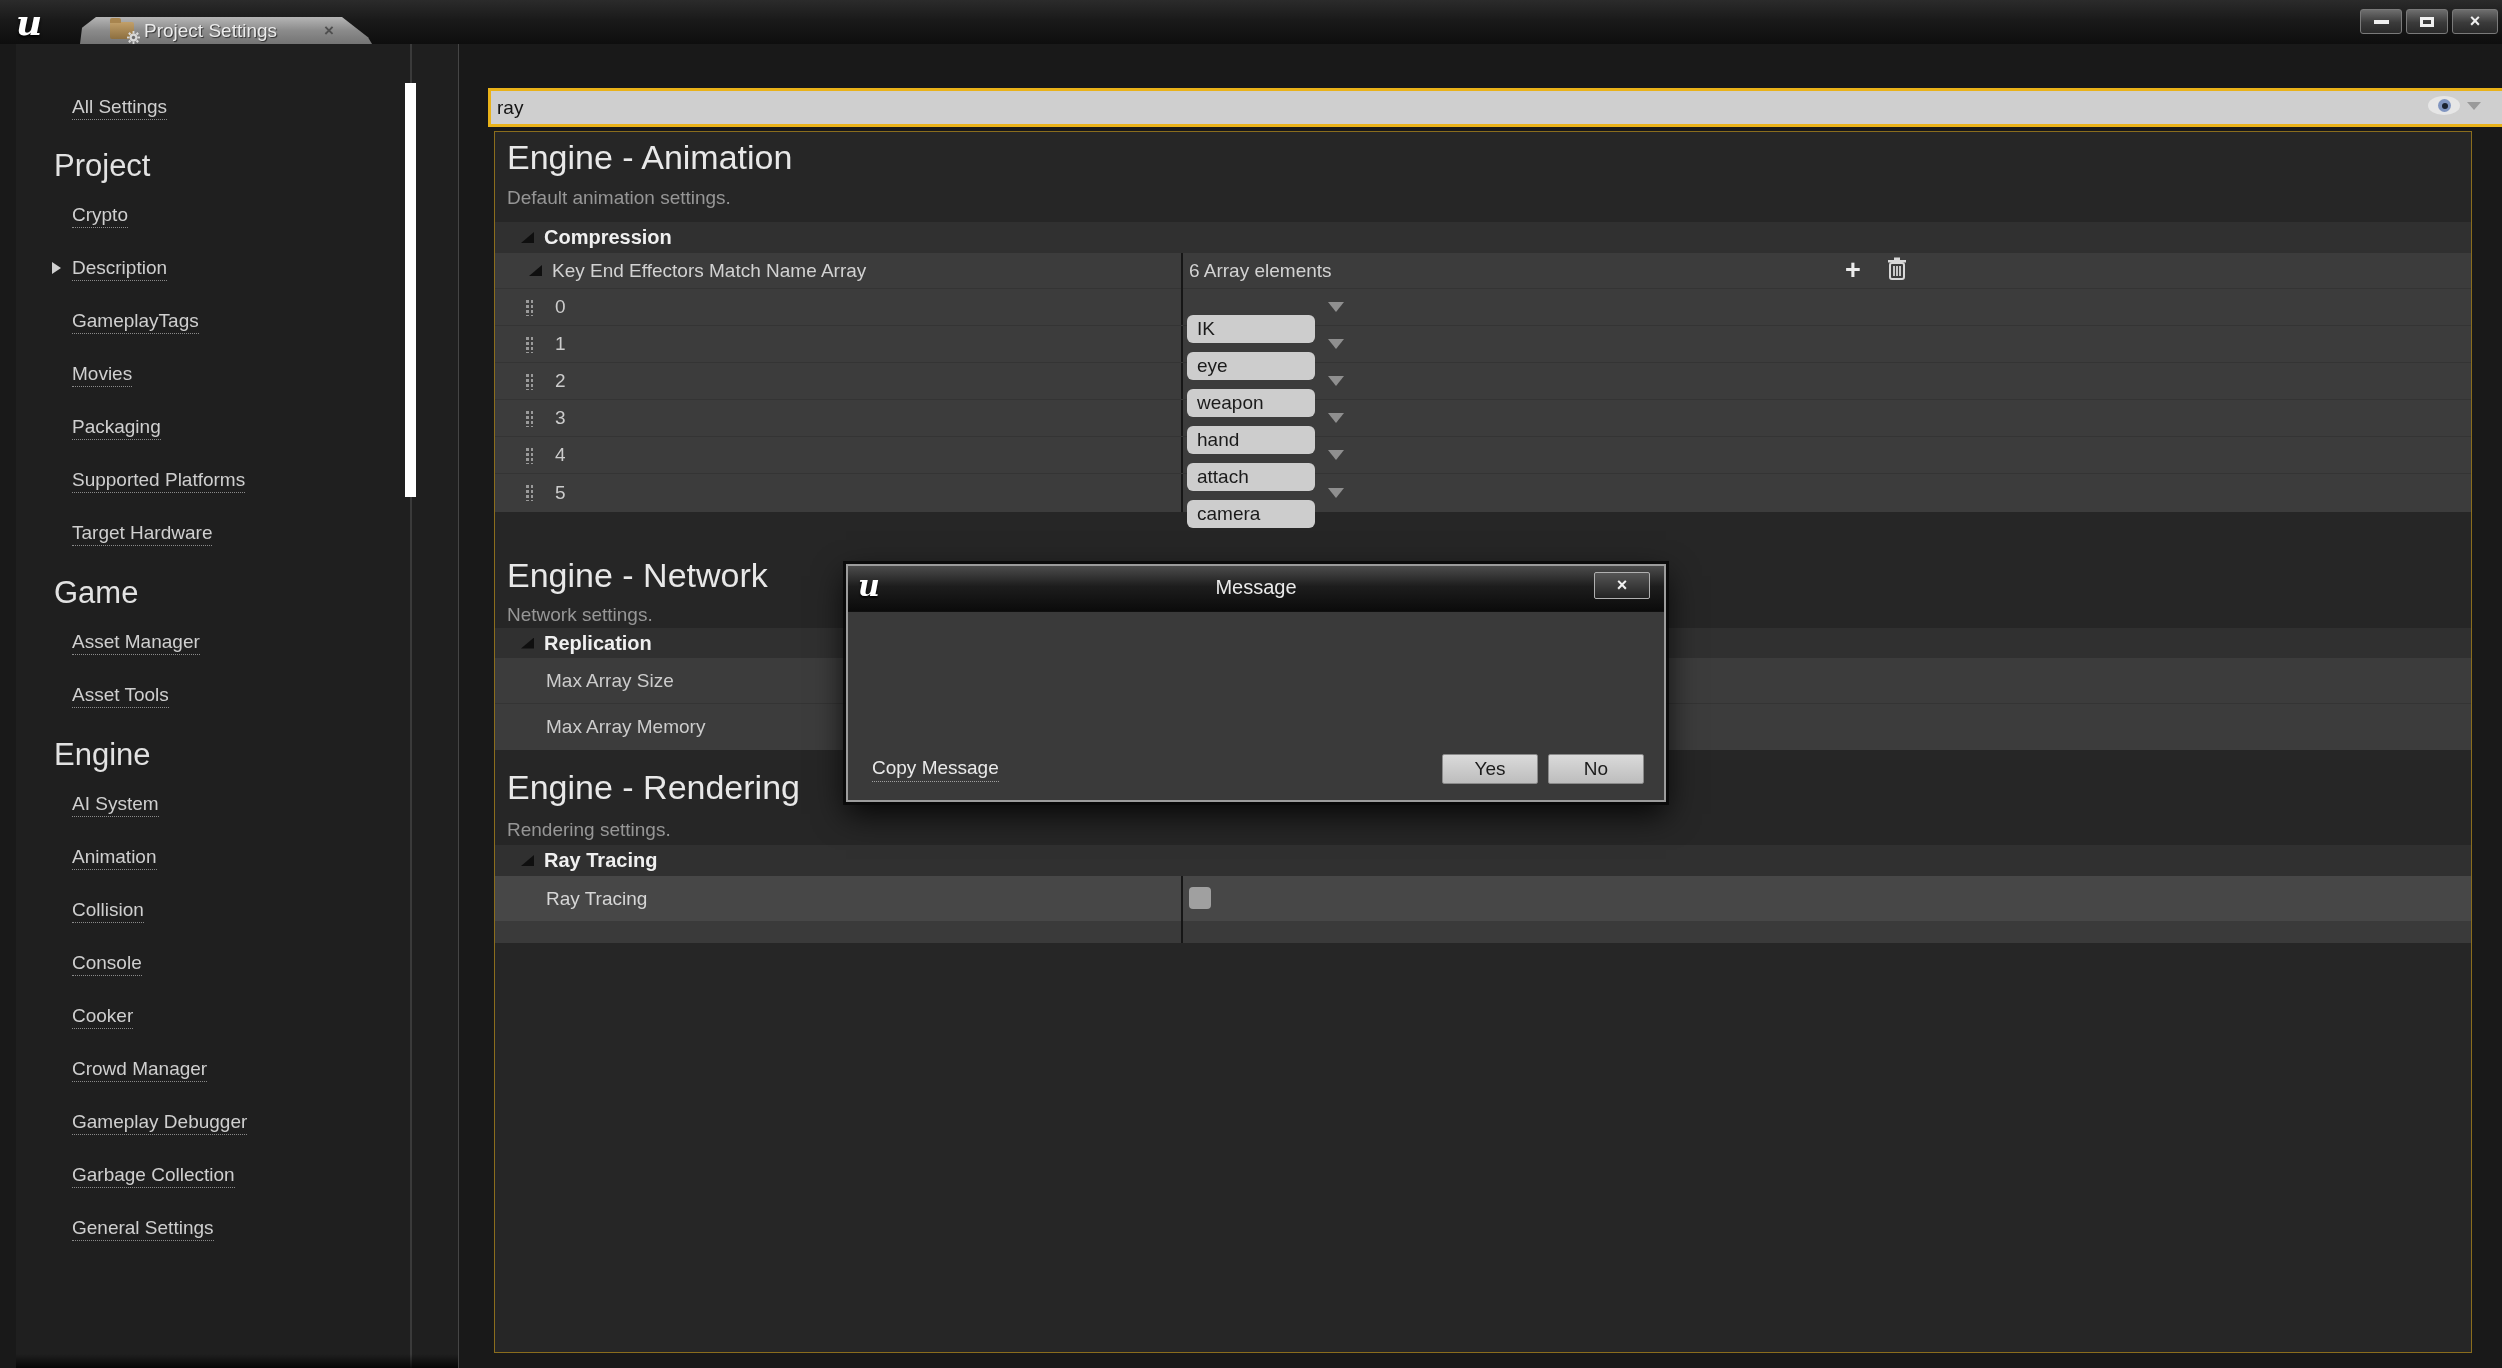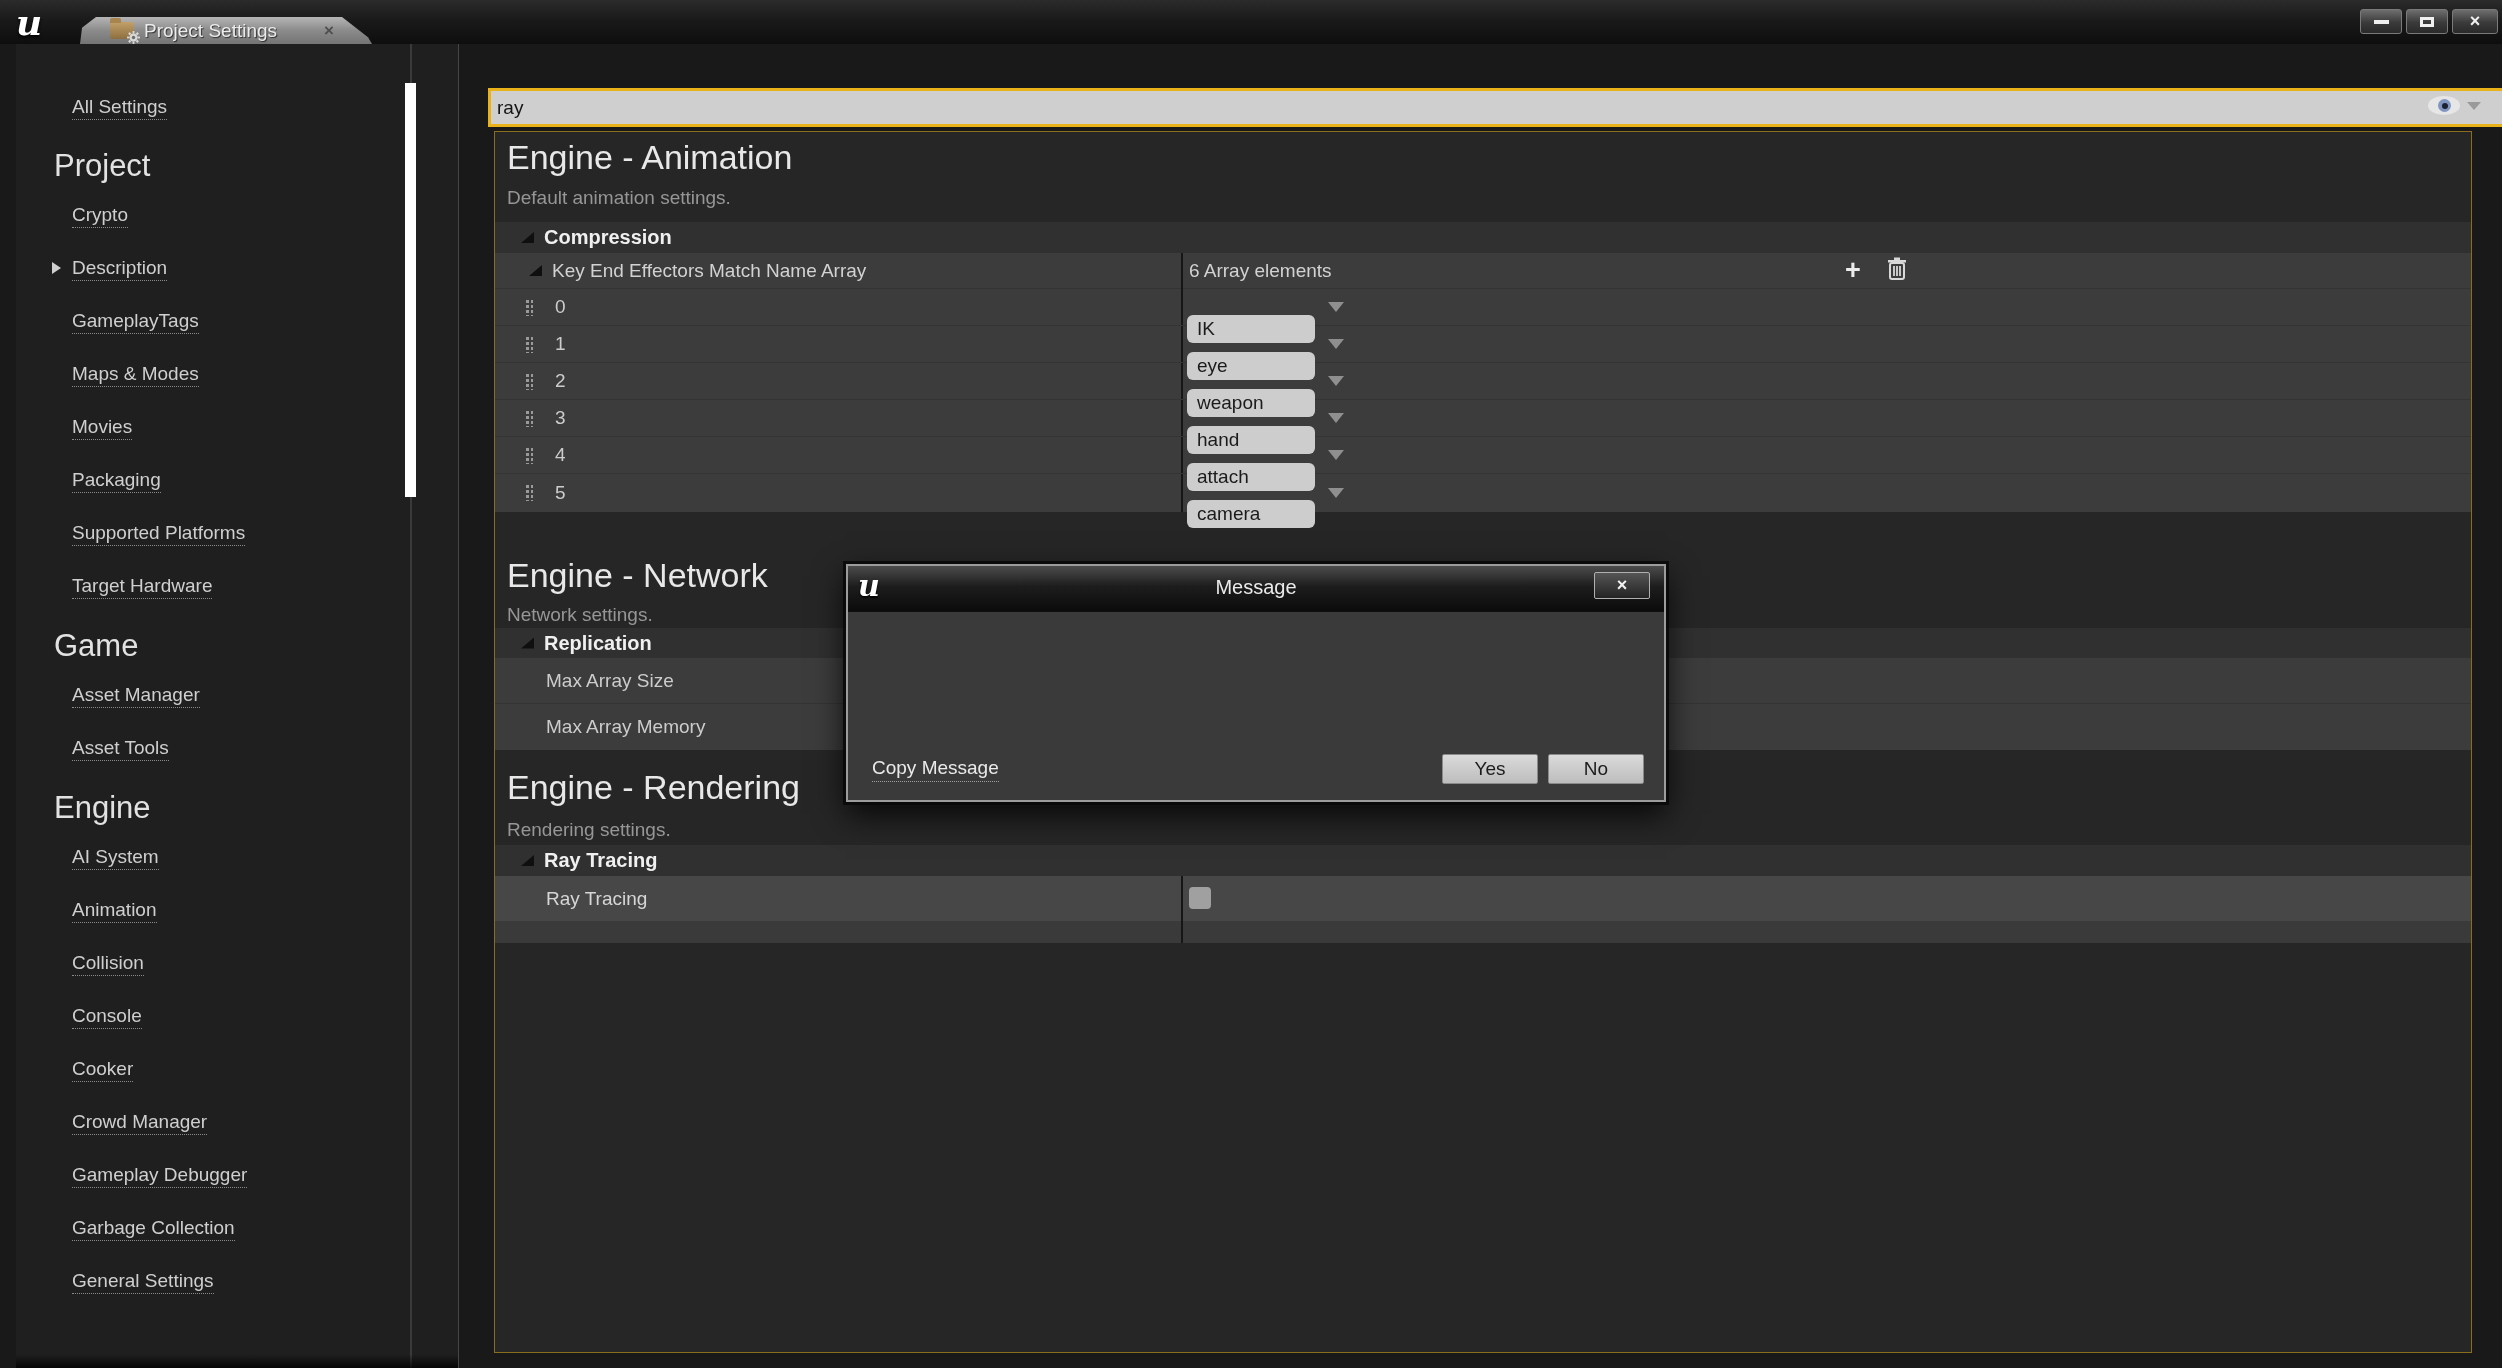--- a/index.html
+++ b/index.html
@@ -178,21 +178,20 @@
     </div>
   </div>
 
   <aside class="sidebar">
     <span class="side-link">All Settings</span>
 
     <div class="side-head">Project</div>
     <div class="side-item"><span class="side-link">Crypto</span></div>
     <div class="side-item"><span class="expander"></span><span class="side-link">Description</span></div>
     <div class="side-item"><span class="side-link">GameplayTags</span></div>
-    <div class="side-item"><span class="side-link">Maps &amp; Modes</span></div>
     <div class="side-item"><span class="side-link">Movies</span></div>
     <div class="side-item"><span class="side-link">Packaging</span></div>
     <div class="side-item"><span class="side-link">Supported Platforms</span></div>
     <div class="side-item"><span class="side-link">Target Hardware</span></div>
 
     <div class="side-head">Game</div>
     <div class="side-item"><span class="side-link">Asset Manager</span></div>
     <div class="side-item"><span class="side-link">Asset Tools</span></div>
 
     <div class="side-head">Engine</div>

